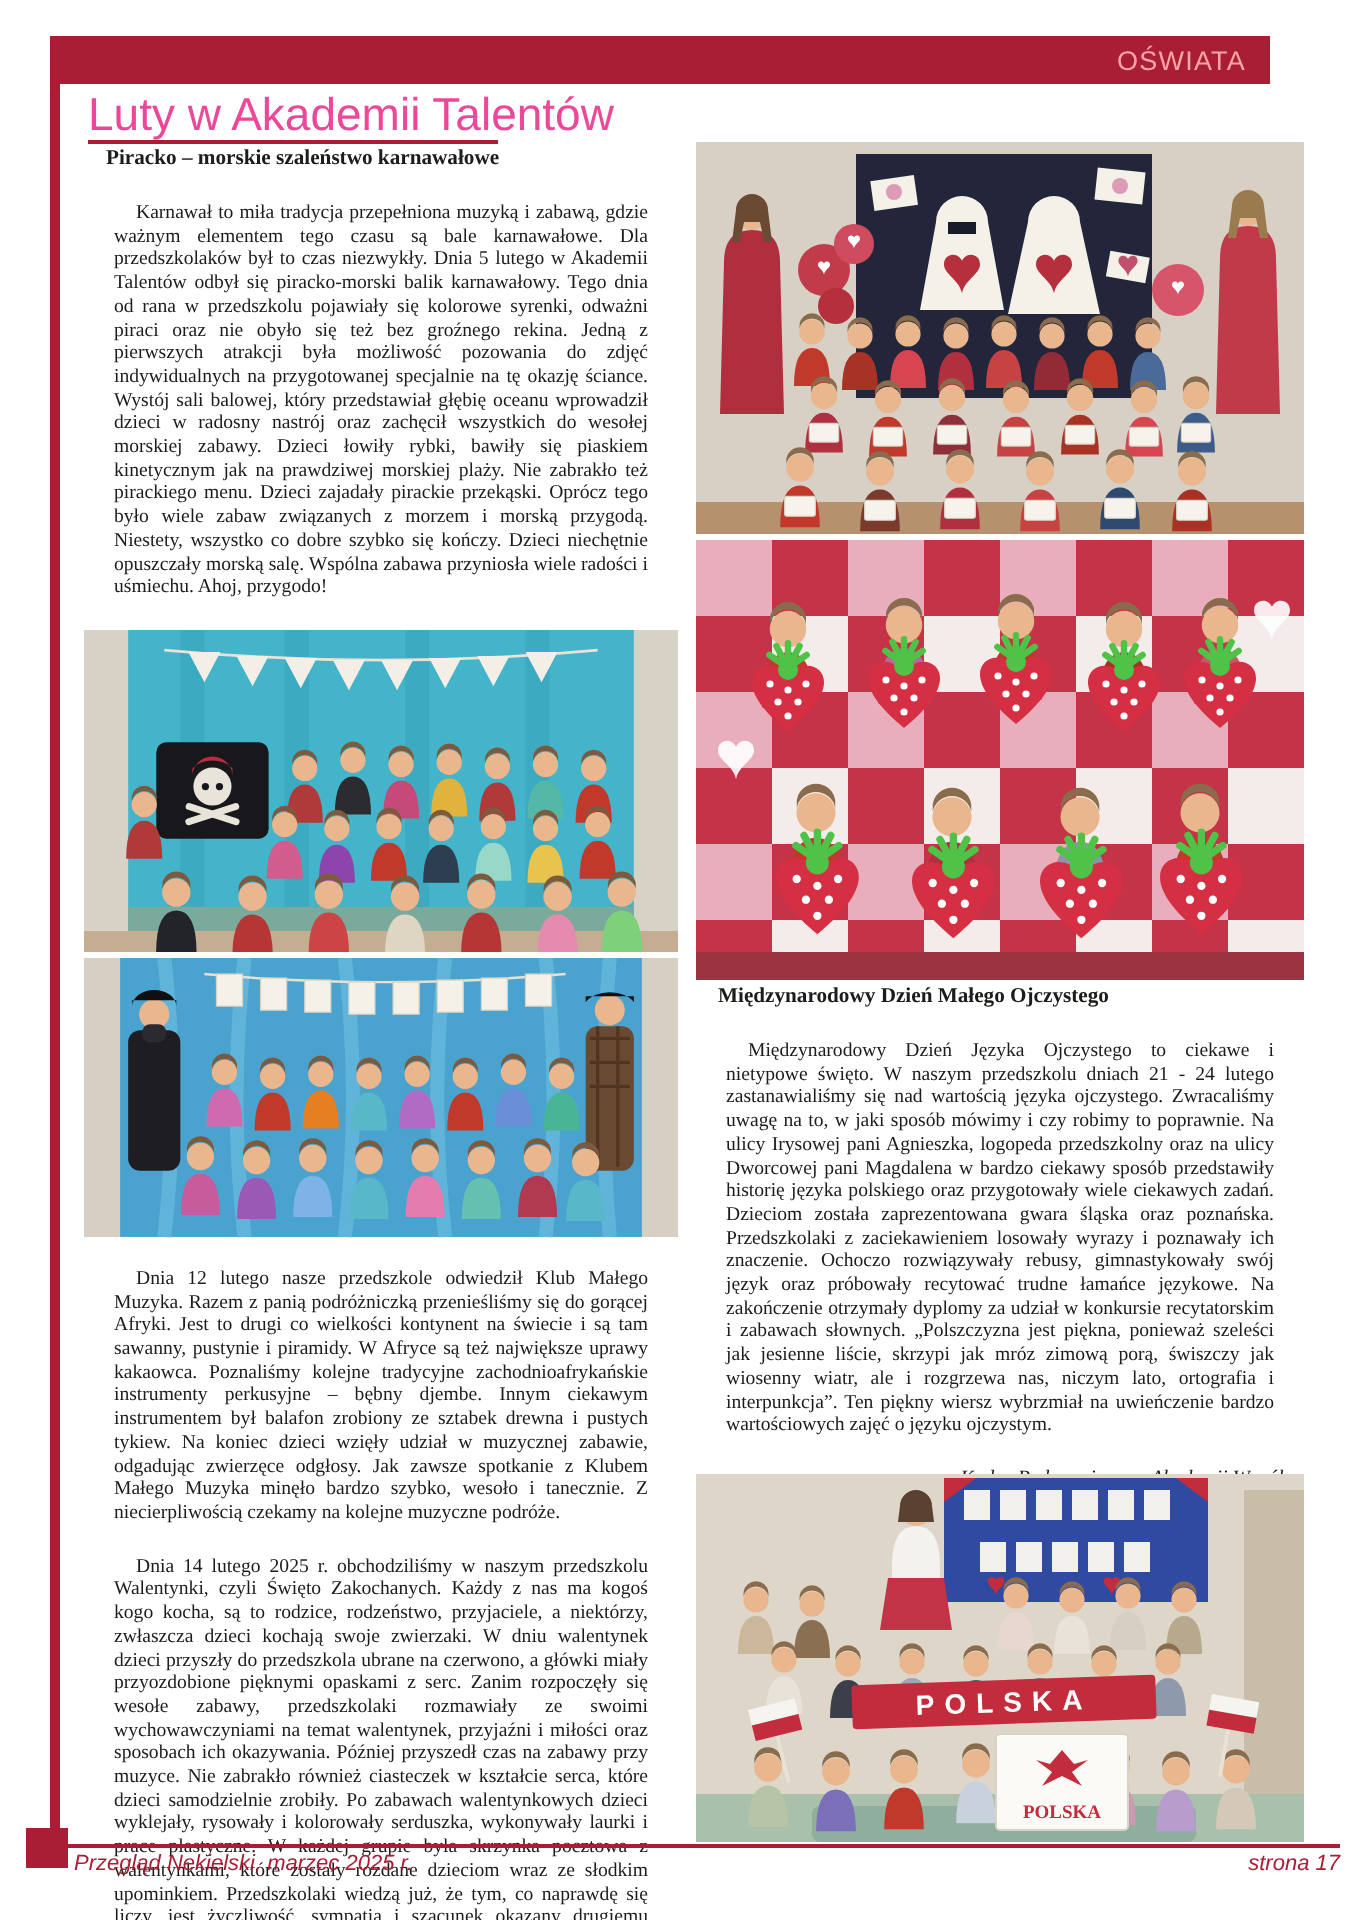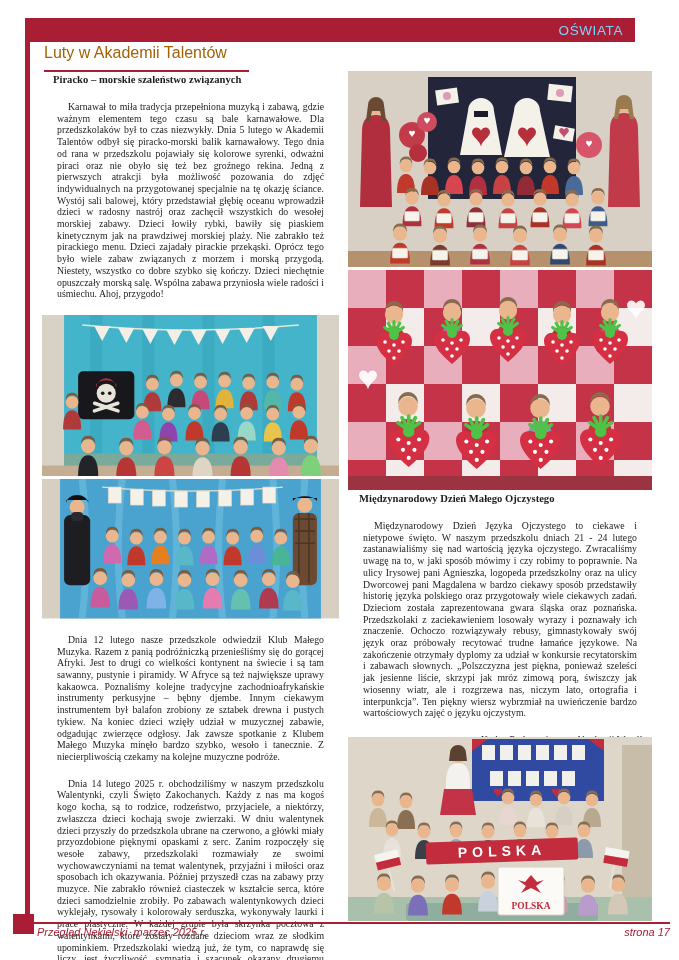--- a/index.html
+++ b/index.html
@@ -8,26 +8,26 @@
     background:#ffffff; overflow:hidden;
     font-family:"Liberation Serif", serif; color:#1c1c1a;
   }
   
   .header-bar {
     position:absolute; left:25px; top:18px; width:610px; height:24px;
     background:#a91e35; display:flex; align-items:center; justify-content:flex-end;
     padding-right:12px; box-sizing:border-box;
   }
   .header-bar .section-label {
-    color:#7dd3fc; font-family:"Liberation Sans", sans-serif; font-size:13.5px; letter-spacing:.6px;
+    color:#fca5a5; font-family:"Liberation Sans", sans-serif; font-size:13.5px; letter-spacing:.6px;
   }
   .left-rule { position:absolute; left:25px; top:42px; width:5px; height:880px; background:#a91e35; }
   .page-title {
-    position:absolute; left:44px; top:44px; color:#a16207;
-    font-family:"Liberation Sans", sans-serif; font-size:16px; font-weight:400;
+    position:absolute; left:44px; top:44px; color:#ec4899;
+    font-family:"Liberation Sans", sans-serif; font-size:23px; font-weight:400;
   }
   .title-rule { position:absolute; left:44px; top:70px; width:205px; height:2px; background:#a91e35; }
   .footer-rule { position:absolute; left:13px; top:922px; width:657px; height:2px; background:#a91e35; }
   .footer-square { position:absolute; left:13px; top:914px; width:21px; height:20px; background:#a91e35; }
   .footer-text {
     position:absolute; top:926px; color:#a91e35;
     font-family:"Liberation Sans", sans-serif; font-size:11px;font-style:italic;
   }
   .footer-left { left:37px; } .footer-right { right:9px;text-align:right; }
   
@@ -48,21 +48,21 @@
 <div class="page">
 
   <div class="header-bar">
     <span class="section-label">OŚWIATA</span>
   </div>
   <div class="left-rule"></div>
   <div class="page-title">Luty w Akademii Talentów</div>
   <div class="title-rule"></div>
 
   <div class="col col-left">
-    <h3 class="art-head">Piracko – morskie szaleństwo związanych</h3>
+    <h3 class="art-head">Piracko – morskie szaleństwo karnawałowe</h3>
     <p class="art-body">Karnawał to miła tradycja przepełniona muzyką i zabawą, gdzie ważnym elementem tego czasu są bale karnawałowe. Dla przedszkolaków był to czas niezwykły. Dnia 5 lutego w Akademii Talentów odbył się piracko-morski balik karnawałowy. Tego dnia od rana w przedszkolu pojawiały się kolorowe syrenki, odważni piraci oraz nie obyło się też bez groźnego rekina. Jedną z pierwszych atrakcji była możliwość pozowania do zdjęć indywidualnych na przygotowanej specjalnie na tę okazję ściance. Wystój sali balowej, który przedstawiał głębię oceanu wprowadził dzieci w radosny nastrój oraz zachęcił wszystkich do wesołej morskiej zabawy. Dzieci łowiły rybki, bawiły się piaskiem kinetycznym jak na prawdziwej morskiej plaży. Nie zabrakło też pirackiego menu. Dzieci zajadały pirackie przekąski. Oprócz tego było wiele zabaw związanych z morzem i morską przygodą. Niestety, wszystko co dobre szybko się kończy. Dzieci niechętnie opuszczały morską salę. Wspólna zabawa przyniosła wiele radości i uśmiechu.  Ahoj, przygodo!</p>
 
     <figure class="photo">
       <svg viewBox="0 0 296 161">
         <defs>
           <g id="akid">
             <path d="M-9,26 Q-9,7 0,7 Q9,7 9,26 Z" fill="currentColor"></path>
             <circle cx="0" cy="-1" r="6.3" fill="#e9b68e"></circle>
             <path d="M-6.2,-2.6 A6.3,6.3 0 0 1 6.2,-2.6 L6.2,-5.2 A6.3,6.3 0 0 0 -6.2,-5.2 Z" fill="#7c5a3e"></path>
           </g>

